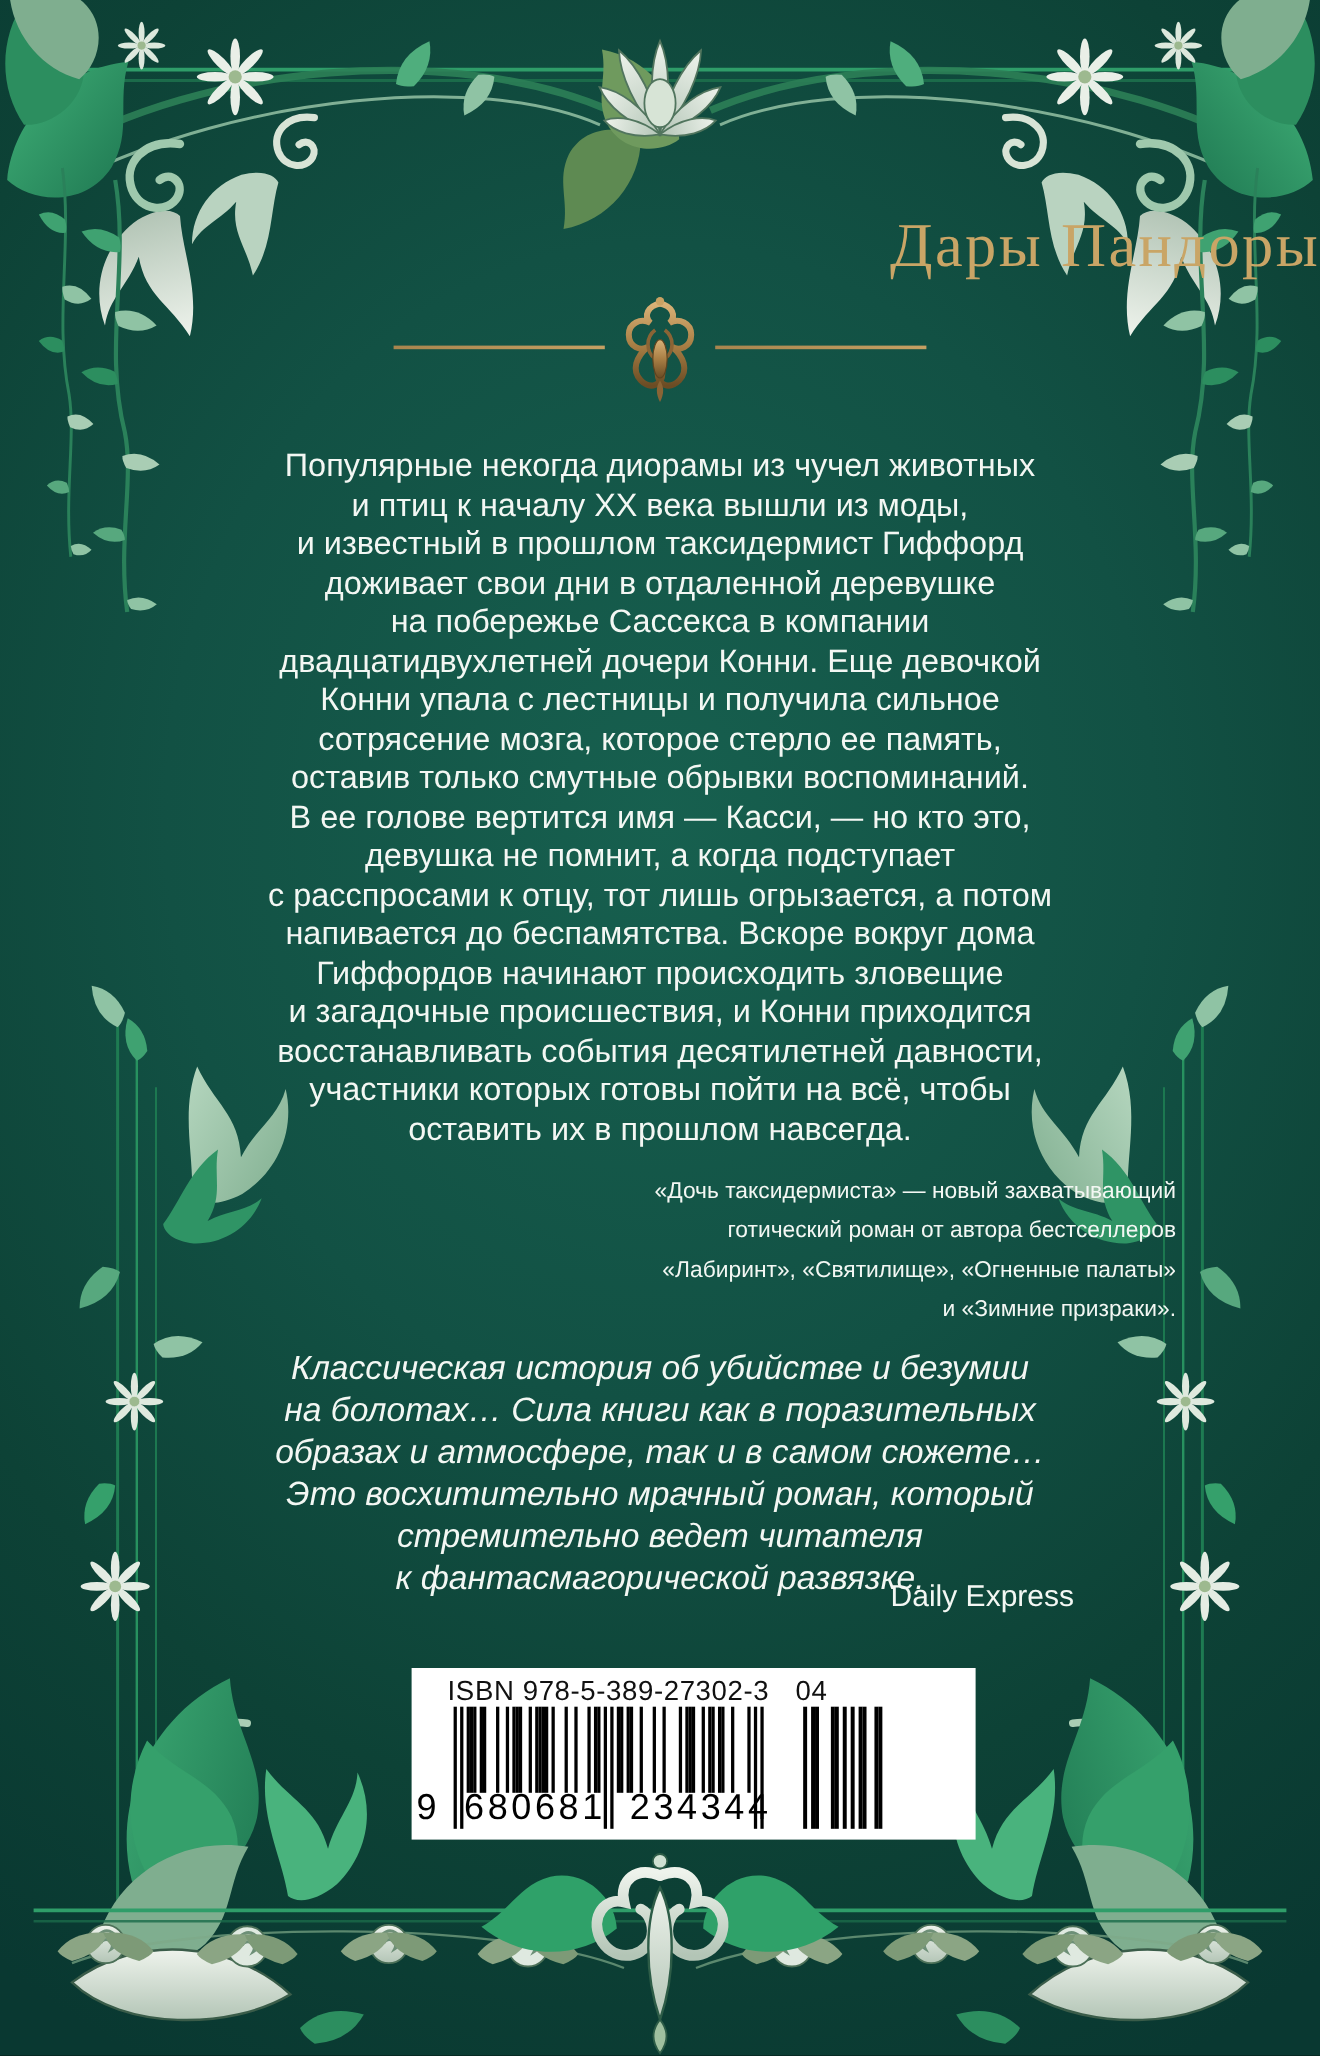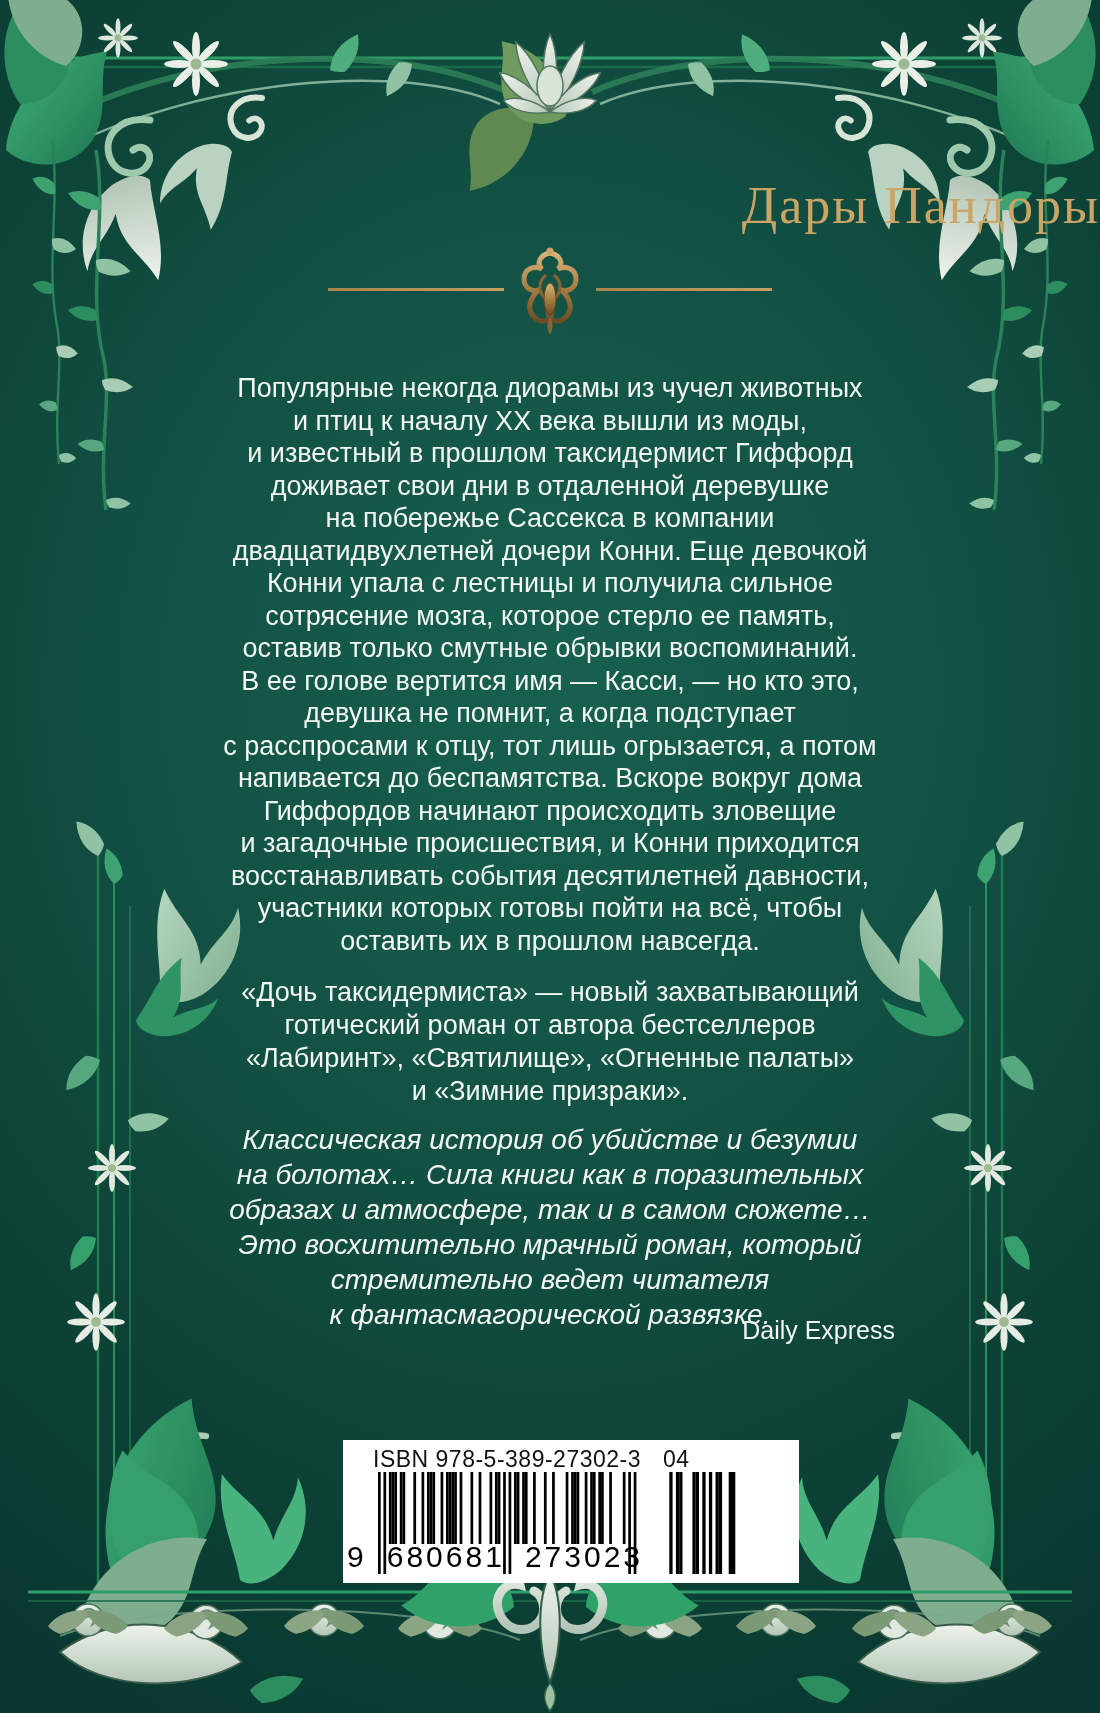--- a/index.html
+++ b/index.html
@@ -18,27 +18,27 @@
   .divider{position:absolute;top:246px;left:0;width:100%;height:90px;
     display:flex;align-items:center;justify-content:center;gap:10px;}
   .divline{width:176px;height:3px;margin-top:-4px;
     background:linear-gradient(90deg,#a8854e,#c6a063);}
   .fleuron{width:72px;height:88px;}
   .annotation,.blurb,.quote{
     position:absolute;left:120px;width:860px;margin:0;text-align:center;
     white-space:pre-line;color:#f3f7f3;
   }
   .annotation{top:372px;font-size:27px;line-height:32.5px;}
-  .blurb{top:976px;font-size:27px;line-height:33px;}
+  .blurb{top:976px;font-size:19px;line-height:33px;text-align:right;}
   .quote{top:1122px;font-size:28px;line-height:35px;font-style:italic;}
   .attribution{
     position:absolute;top:1316px;left:0;width:863px;text-align:right;
     color:#f3f7f3;font-size:25px;margin-left:32px;
   }
-  .barcode-box{position:absolute;left:343px;top:1440px;width:456px;height:143px;background:#ffffff;}
+  .barcode-box{position:absolute;left:343px;top:1390px;width:456px;height:143px;background:#ffffff;padding-left:14px;}
   .isbn-row{position:absolute;top:6px;left:30px;right:10px;font-size:23px;color:#111;letter-spacing:.5px;}
   .addon{position:absolute;left:290px;top:0;}
   #barcode-svg{position:absolute;left:21px;top:32px;width:372px;height:104px;fill:#000;}
   .digits-row{
     position:absolute;left:4px;top:100px;width:296px;
     display:flex;justify-content:space-between;
     font-size:30px;color:#000;letter-spacing:3px;
   }
 </style>
 </head>
@@ -289,17 +289,17 @@
         <rect x="338.3" y="0" width="3.3" height="102"></rect>
         <rect x="344.9" y="0" width="3.3" height="102"></rect>
         <rect x="351.5" y="0" width="3.3" height="102"></rect>
         <rect x="354.8" y="0" width="3.3" height="102"></rect>
         <rect x="364.7" y="0" width="3.3" height="102"></rect>
         <rect x="368" y="0" width="3.3" height="102"></rect>
       </svg>
     <div class="digits-row">
       <span>9</span>
       <span>680681</span>
-      <span>273023</span>
+      <span>234344</span>
     </div>
   </div>
 
 </div>
 
 </body></html>

